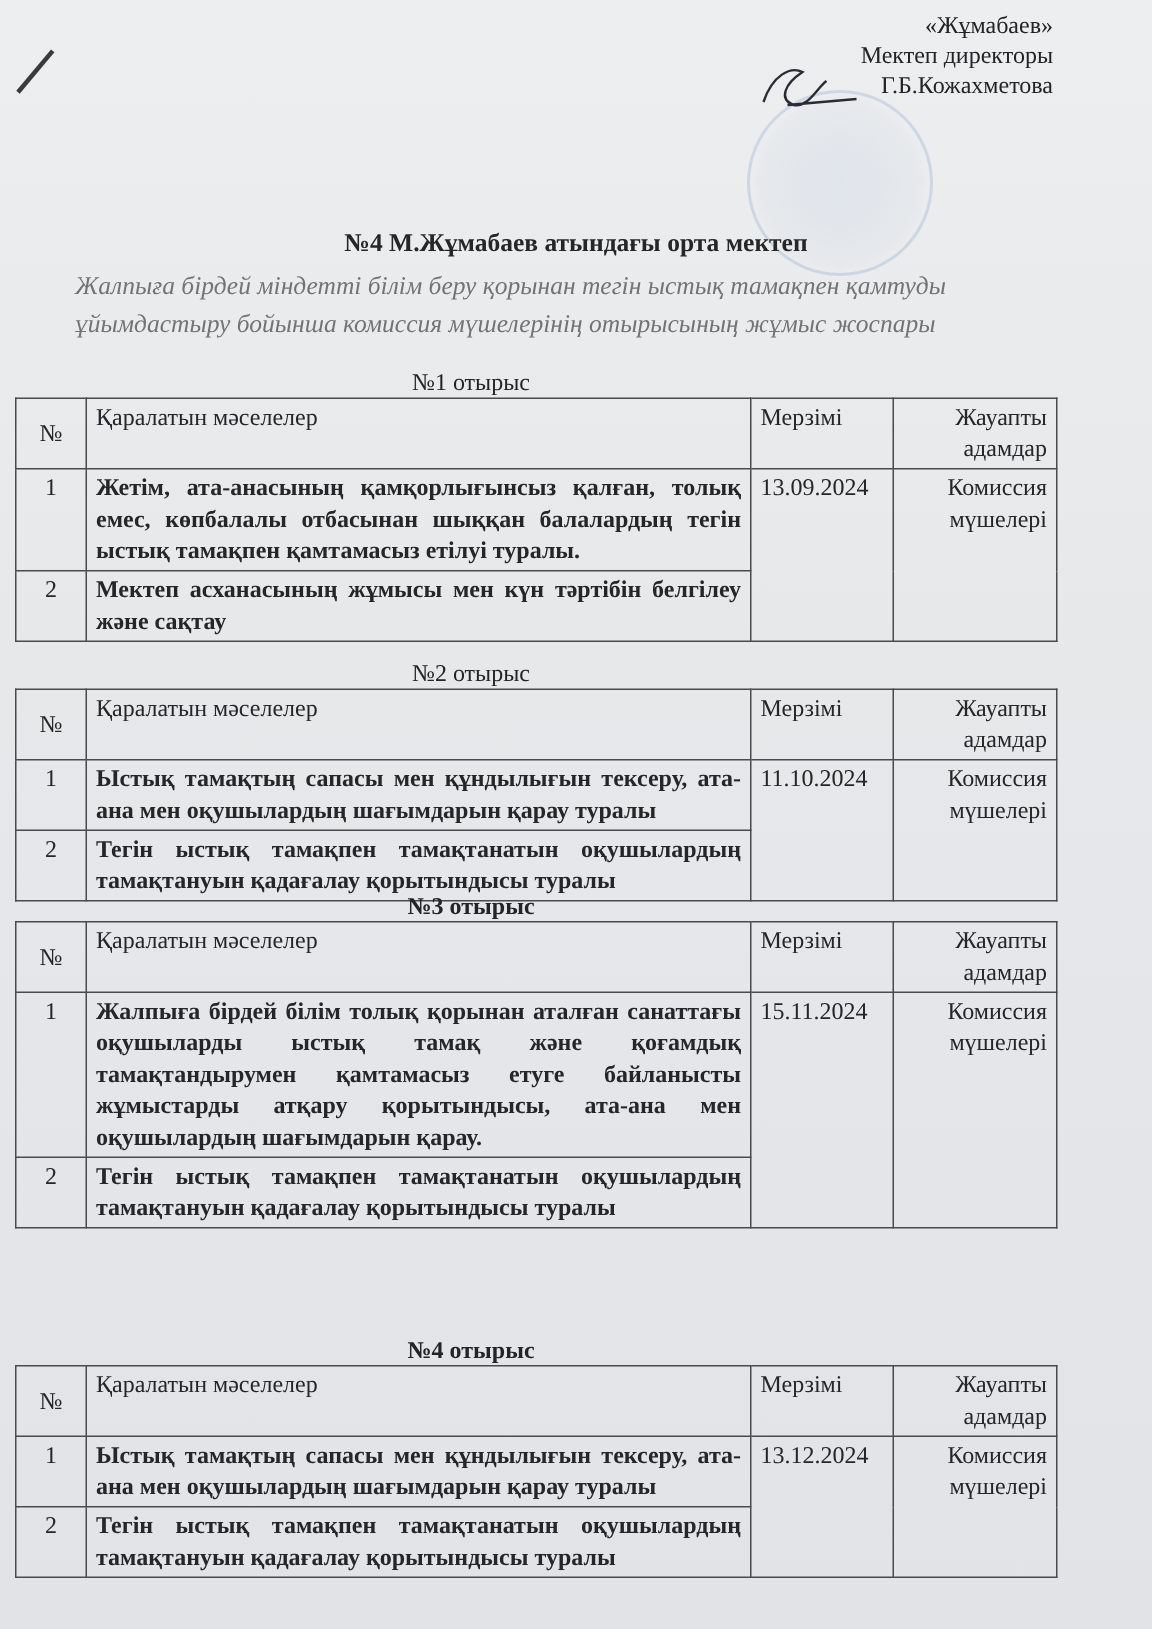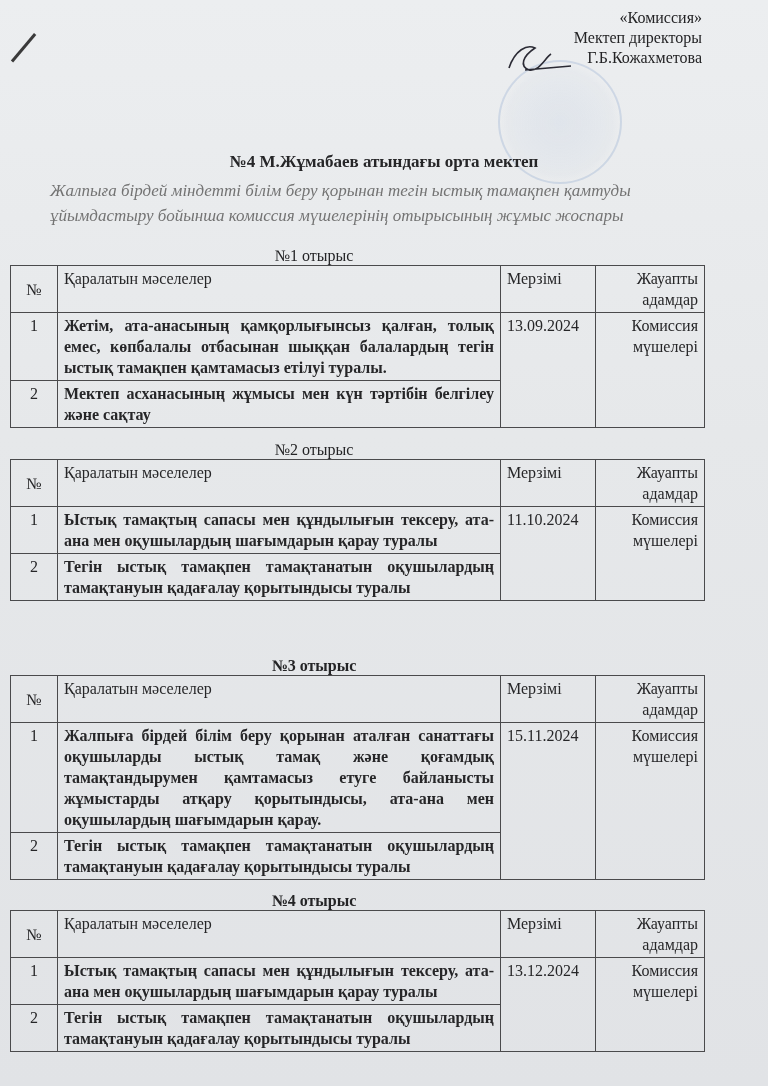--- a/index.html
+++ b/index.html
@@ -59,21 +59,21 @@
 <body>
 
 <div class="stamp"></div>
 <div class="slash-mark"></div>
 
 <svg class="signature" viewBox="0 0 70 34">
   <path d="M4 28 C 10 10, 22 4, 30 8 C 18 16, 14 26, 24 30 C 34 32, 40 18, 46 14 M 20 30 L 66 26" stroke="#2b2b35" stroke-width="1.6" fill="none"></path>
 </svg>
 
 <div class="approval">
-  <div>«Комиссия»</div>
+  <div>«Жұмабаев»</div>
   <div>Мектеп директоры</div>
   <div>Г.Б.Кожахметова</div>
 </div>
 
 <div class="school">№4 М.Жұмабаев атындағы орта мектеп</div>
 <div class="subtitle">Жалпыға бірдей міндетті білім беру қорынан тегін ыстық тамақпен қамтуды ұйымдастыру бойынша комиссия мүшелерінің отырысының жұмыс жоспары</div>
 
 <div class="session" style="top:247px;">
   <div class="session-title">№1 отырыс</div>
   <table>
@@ -115,33 +115,33 @@
       <td class="c-resp" rowspan="2">Комиссия мүшелері</td>
     </tr>
     <tr>
       <td class="c-num">2</td>
       <td class="issue-text">Тегін ыстық тамақпен тамақтанатын оқушылардың тамақтануын қадағалау қорытындысы туралы</td>
     </tr>
   </tbody>
     </table>
 </div>
 
-<div class="session" style="top:657px;">
+<div class="session" style="top:596px;">
   <div class="session-title bold">№3 отырыс</div>
   <table>
     <tbody>
         <tr>
       <th class="c-num h-num">№</th>
       <th class="c-issue h-issue">Қаралатын мәселелер</th>
       <th class="c-date">Мерзімі</th>
       <th class="c-resp">Жауапты адамдар</th>
     </tr>
     <tr>
       <td class="c-num">1</td>
-      <td class="issue-text">Жалпыға бірдей білім беру қорынан аталған санаттағы оқушыларды ыстық тамақ және қоғамдық тамақтандырумен қамтамасыз етуге байланысты жұмыстарды атқару қорытындысы, ата-ана мен оқушылардың шағымдарын қарау.</td>
+      <td class="issue-text">Жалпыға бірдей білім толық қорынан аталған санаттағы оқушыларды ыстық тамақ және қоғамдық тамақтандырумен қамтамасыз етуге байланысты жұмыстарды атқару қорытындысы, ата-ана мен оқушылардың шағымдарын қарау.</td>
       <td class="c-date" rowspan="2">15.11.2024</td>
       <td class="c-resp" rowspan="2">Комиссия мүшелері</td>
     </tr>
     <tr>
       <td class="c-num">2</td>
       <td class="issue-text">Тегін ыстық тамақпен тамақтанатын оқушылардың тамақтануын қадағалау қорытындысы туралы</td>
     </tr>
   </tbody>
     </table>
 </div>

